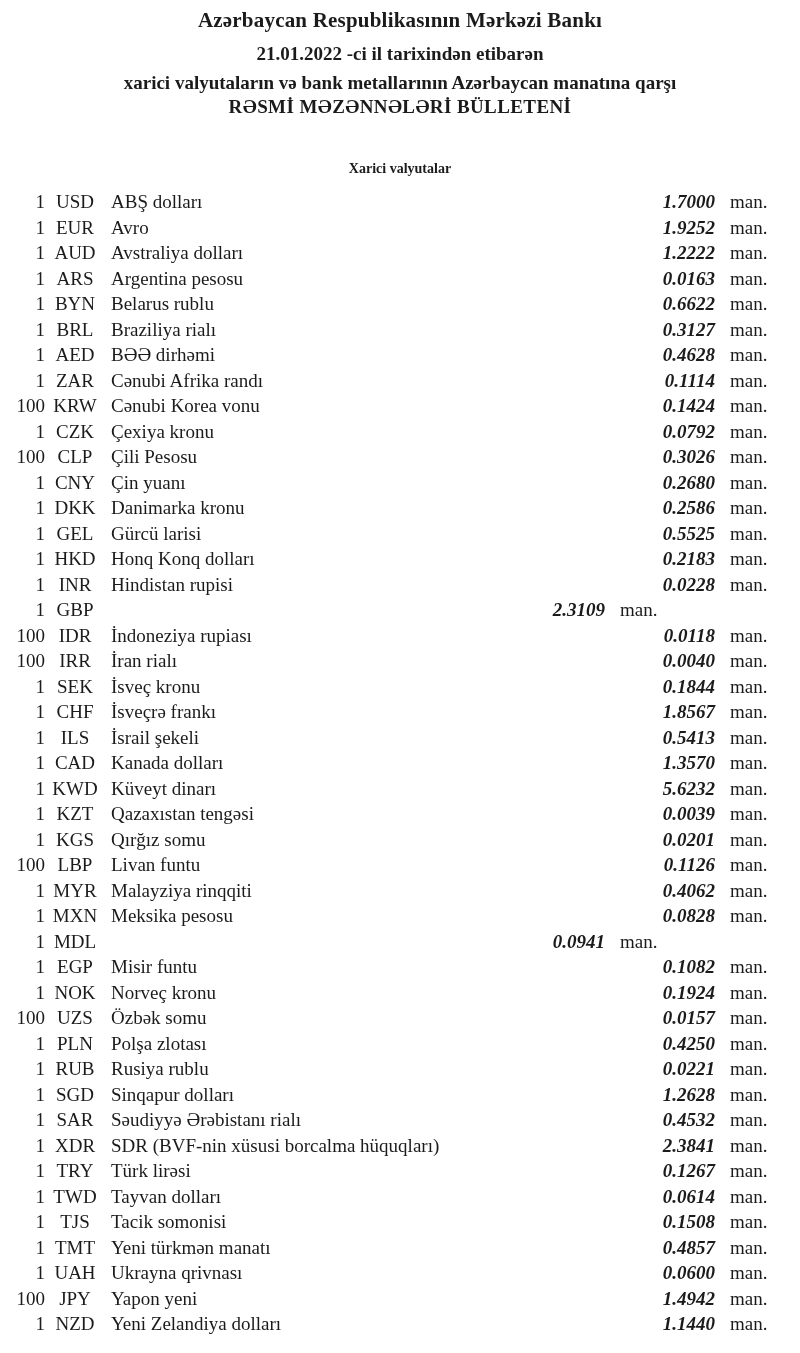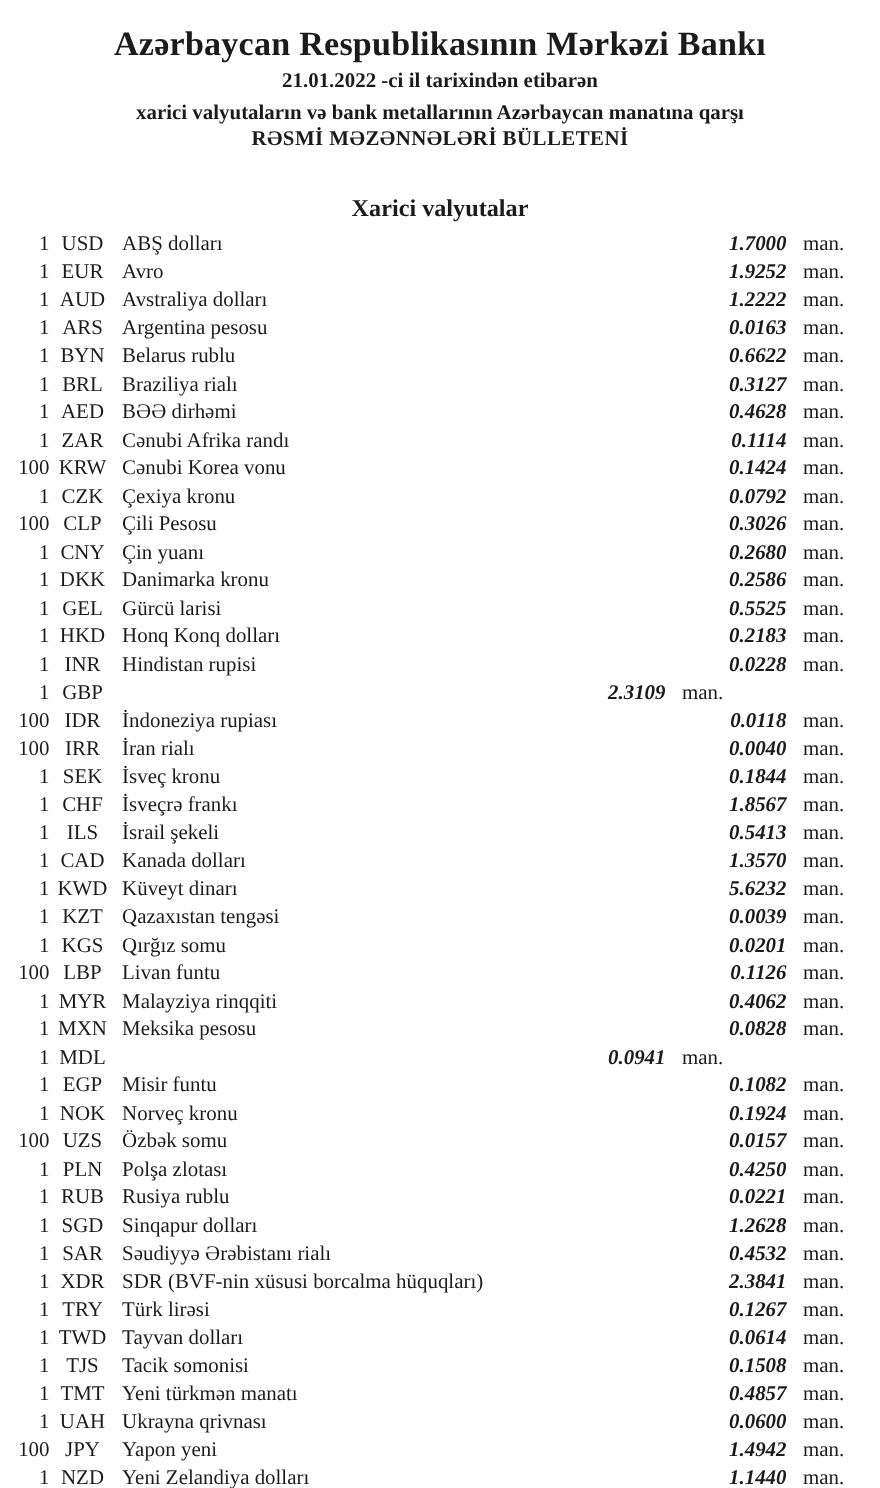--- a/index.html
+++ b/index.html
@@ -14,22 +14,22 @@
     background: #ffffff;
     font-family: "Liberation Serif", serif;
     color: #1b1b1b;
     overflow: hidden;
   }
   .doc-header {
     text-align: center;
   }
   .bank-name {
     margin: 0;
-    padding-top: 24px;
-    font-size: 31px;
+    padding-top: 4px;
+    font-size: 21px;
     line-height: 32px;
     font-weight: bold;
     letter-spacing: 0.2px;
   }
   .date-line {
     margin-top: 8px;
     font-size: 19px;
     line-height: 20px;
     font-weight: bold;
   }
@@ -42,21 +42,21 @@
   .bulletin-title {
     margin-top: 4px;
     font-size: 19px;
     line-height: 20px;
     font-weight: bold;
     letter-spacing: 0.4px;
   }
   .section-title {
     margin-top: 41px;
     text-align: center;
-    font-size: 22px;
+    font-size: 14px;
     line-height: 22px;
     font-weight: bold;
   }
   .rates-table {
     margin-top: 9px;
   }
   .row {
     display: grid;
     grid-template-columns: 47px 56px 1fr 110px 85px;
     align-items: baseline;

